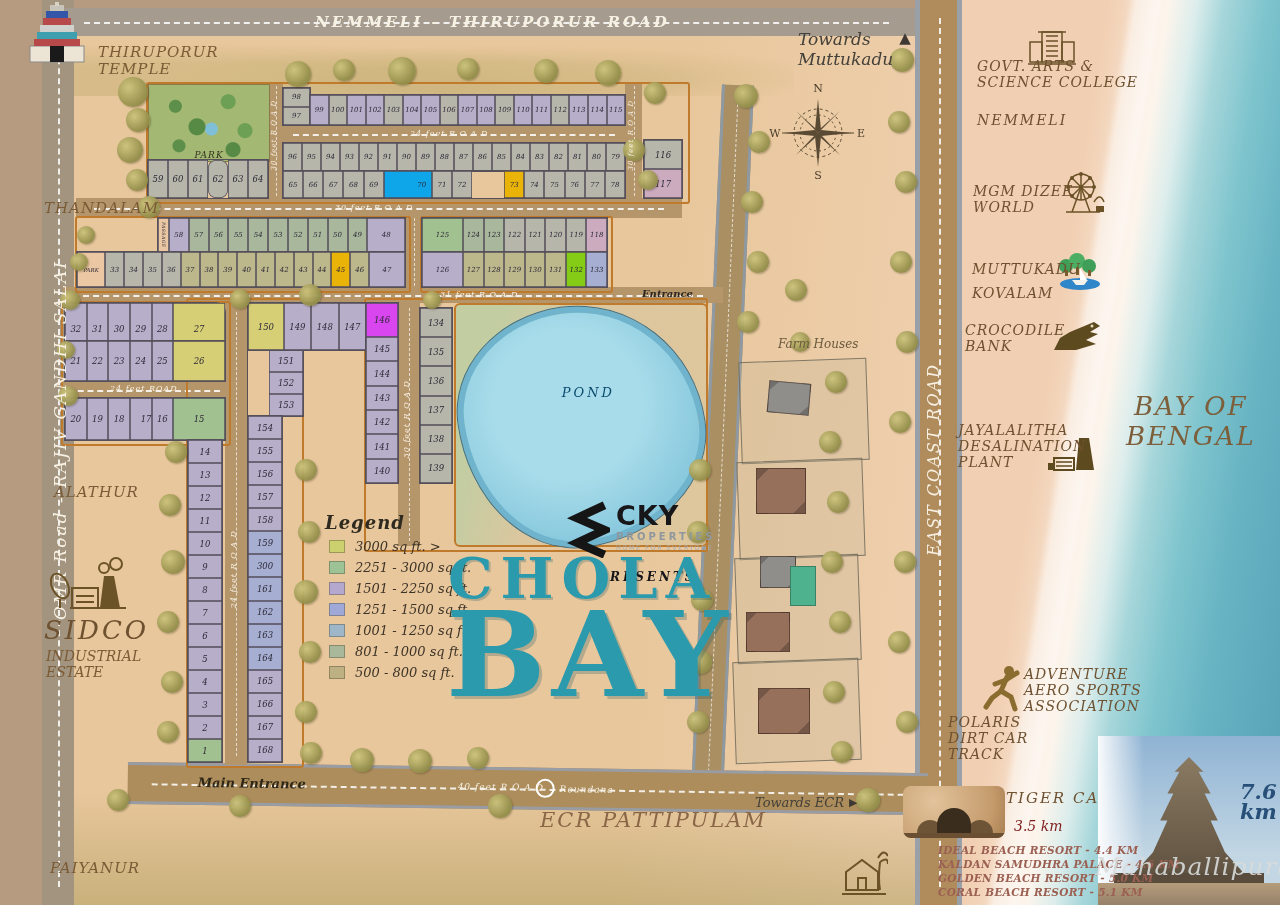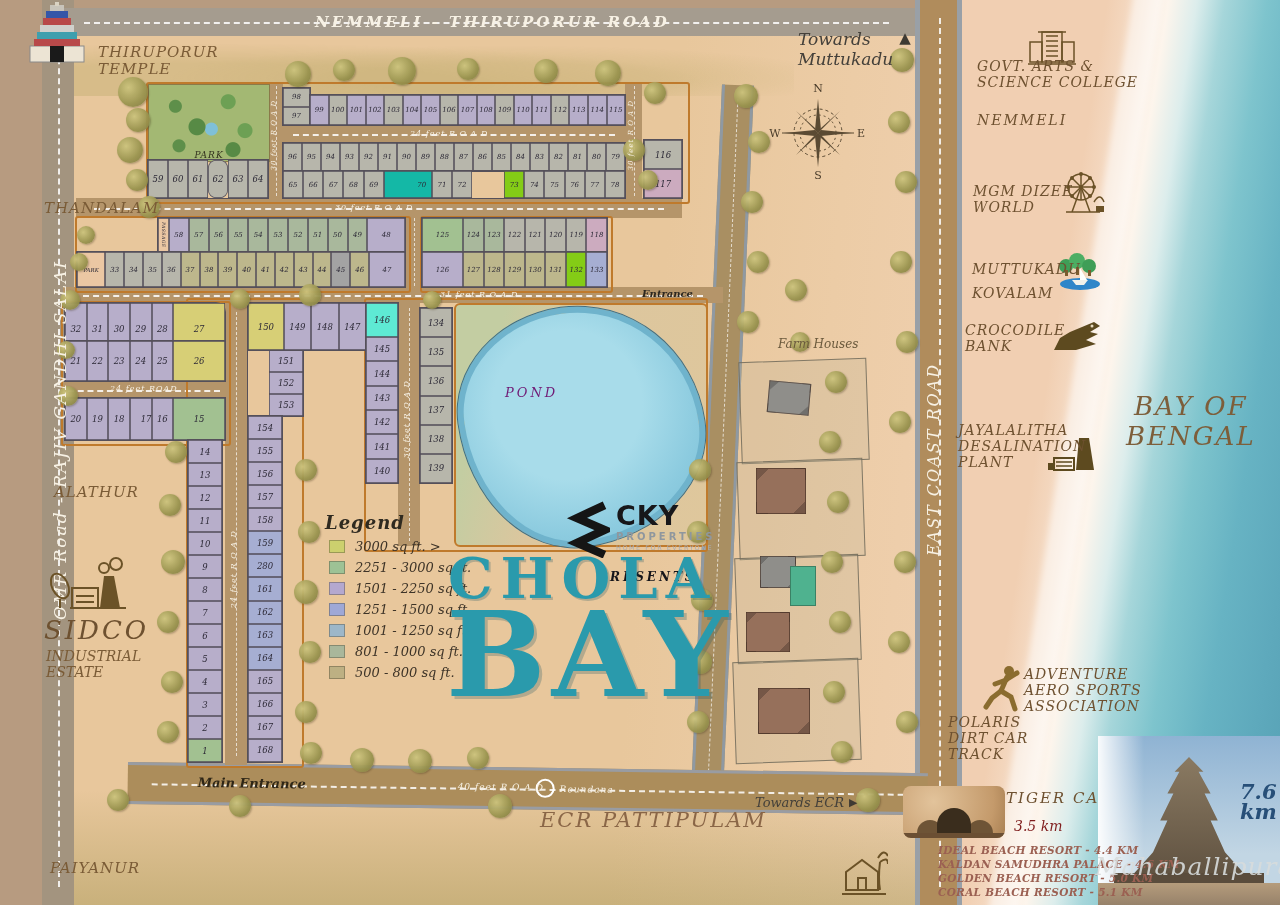--- a/index.html
+++ b/index.html
@@ -173,21 +173,21 @@
 <div class="bnd" style="left:420px;top:216px;width:189px;height:73px"></div>
 <div class="bnd" style="left:61px;top:301px;width:166px;height:141px"></div>
 <div class="bnd" style="left:186px;top:298px;width:114px;height:466px"></div>
 <div class="bnd" style="left:364px;top:298px;width:340px;height:250px"></div>
 
 <div id="park">
   <span class="park-lbl">PARK</span>
 </div>
 <div id="pond-parcel"></div>
 <div id="pond"></div>
-<span class="lbl" style="left:505px;top:386px;width:110px;text-align:left;font-size:13px;letter-spacing:3px;color:#701a75;z-index:8">POND</span>
+<span class="lbl" style="left:505px;top:386px;width:110px;text-align:right;font-size:13px;letter-spacing:3px;color:#0c4a6e;z-index:8">POND</span>
 
 <div id="plots-layer">
     <div class="plot-block" style="left: 283px; top: 88px; width: 27px; height: 37px; flex-direction: column; font-size: 7px;">
       <div class="plot-cell" style="background: rgb(183, 182, 171); flex: 1 1 0px;">
         <span>98</span>
       </div>
       <div class="plot-cell" style="background: rgb(183, 182, 171); flex: 1 1 0px;">
         <span>97</span>
       </div>
     </div>
@@ -309,30 +309,30 @@
       </div>
       <div class="plot-cell" style="background: rgb(183, 182, 171); flex: 1 1 0px;">
         <span>67</span>
       </div>
       <div class="plot-cell" style="background: rgb(183, 182, 171); flex: 1 1 0px;">
         <span>68</span>
       </div>
       <div class="plot-cell" style="background: rgb(183, 182, 171); flex: 1 1 0px;">
         <span>69</span>
       </div>
-      <div class="plot-cell" style="background: #14b8a6; flex: 1 1 0px; padding-left: 28px;">
+      <div class="plot-cell" style="background: #0ea5e9; flex: 1 1 0px; padding-left: 28px;">
         <span>70</span>
       </div>
       <div class="plot-cell" style="background: rgb(183, 182, 171); flex: 1 1 0px;">
         <span>71</span>
       </div>
       <div class="plot-cell" style="background: rgb(183, 182, 171); flex: 1 1 0px;">
         <span>72</span>
       </div>
-      <div class="plot-cell" style="background: #84cc16; flex: 1 1 0px; margin-left: 32px;">
+      <div class="plot-cell" style="background: #eab308; flex: 1 1 0px; margin-left: 32px;">
         <span>73</span>
       </div>
       <div class="plot-cell" style="background: rgb(183, 182, 171); flex: 1 1 0px;">
         <span>74</span>
       </div>
       <div class="plot-cell" style="background: rgb(183, 182, 171); flex: 1 1 0px;">
         <span>75</span>
       </div>
       <div class="plot-cell" style="background: rgb(183, 182, 171); flex: 1 1 0px;">
         <span>76</span>
@@ -443,21 +443,21 @@
       </div>
       <div class="plot-cell" style="background: rgb(189, 183, 140); flex: 1 1 0px;">
         <span>42</span>
       </div>
       <div class="plot-cell" style="background: rgb(189, 183, 140); flex: 1 1 0px;">
         <span>43</span>
       </div>
       <div class="plot-cell" style="background: rgb(189, 183, 140); flex: 1 1 0px;">
         <span>44</span>
       </div>
-      <div class="plot-cell" style="background: #a3a3a3; flex: 1 1 0px;">
+      <div class="plot-cell" style="background: #eab308; flex: 1 1 0px;">
         <span>45</span>
       </div>
       <div class="plot-cell" style="background: rgb(189, 183, 140); flex: 1 1 0px;">
         <span>46</span>
       </div>
       <div class="plot-cell" style="background: rgb(183, 174, 202); flex: 1.9 1 0px;">
         <span>47</span>
       </div>
     </div>
     <div class="plot-block" style="left: 422px; top: 218px; width: 185px; height: 34px; flex-direction: row; font-size: 7px;">
@@ -640,21 +640,21 @@
       <div class="plot-cell" style="background: rgb(183, 174, 202); flex: 1 1 0px;">
         <span>157</span>
       </div>
       <div class="plot-cell" style="background: rgb(183, 174, 202); flex: 1 1 0px;">
         <span>158</span>
       </div>
       <div class="plot-cell" style="background: rgb(166, 174, 210); flex: 1 1 0px;">
         <span>159</span>
       </div>
       <div class="plot-cell" style="background: rgb(166, 174, 210); flex: 1 1 0px;">
-        <span>280</span>
+        <span>300</span>
       </div>
       <div class="plot-cell" style="background: rgb(166, 174, 210); flex: 1 1 0px;">
         <span>161</span>
       </div>
       <div class="plot-cell" style="background: rgb(166, 174, 210); flex: 1 1 0px;">
         <span>162</span>
       </div>
       <div class="plot-cell" style="background: rgb(166, 174, 210); flex: 1 1 0px;">
         <span>163</span>
       </div>
@@ -682,21 +682,21 @@
         <span>149</span>
       </div>
       <div class="plot-cell" style="background: rgb(183, 174, 202); flex: 1 1 0px;">
         <span>148</span>
       </div>
       <div class="plot-cell" style="background: rgb(183, 174, 202); flex: 1 1 0px;">
         <span>147</span>
       </div>
     </div>
     <div class="plot-block" style="left: 366px; top: 303px; width: 32px; height: 180px; flex-direction: column; font-size: 8.5px;">
-      <div class="plot-cell" style="background: #5eead4; flex: 1.4 1 0px;">
+      <div class="plot-cell" style="background: #d946ef; flex: 1.4 1 0px;">
         <span>146</span>
       </div>
       <div class="plot-cell" style="background: rgb(183, 174, 202); flex: 1 1 0px; justify-content: center;">
         <span>145</span>
       </div>
       <div class="plot-cell" style="background: rgb(183, 174, 202); flex: 1 1 0px;">
         <span>144</span>
       </div>
       <div class="plot-cell" style="background: rgb(183, 174, 202); flex: 1 1 0px;">
         <span>143</span>

